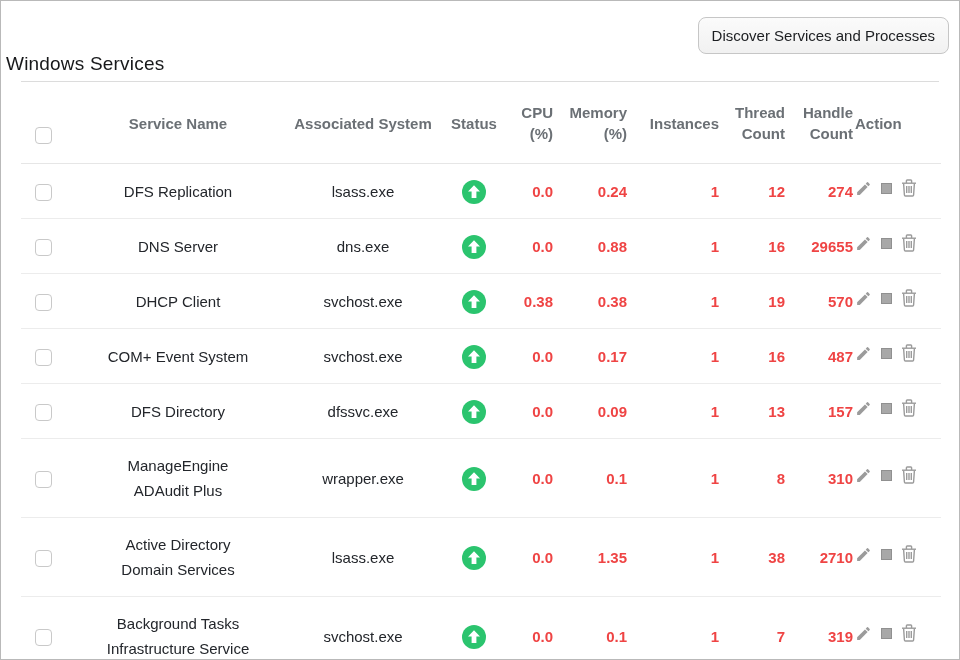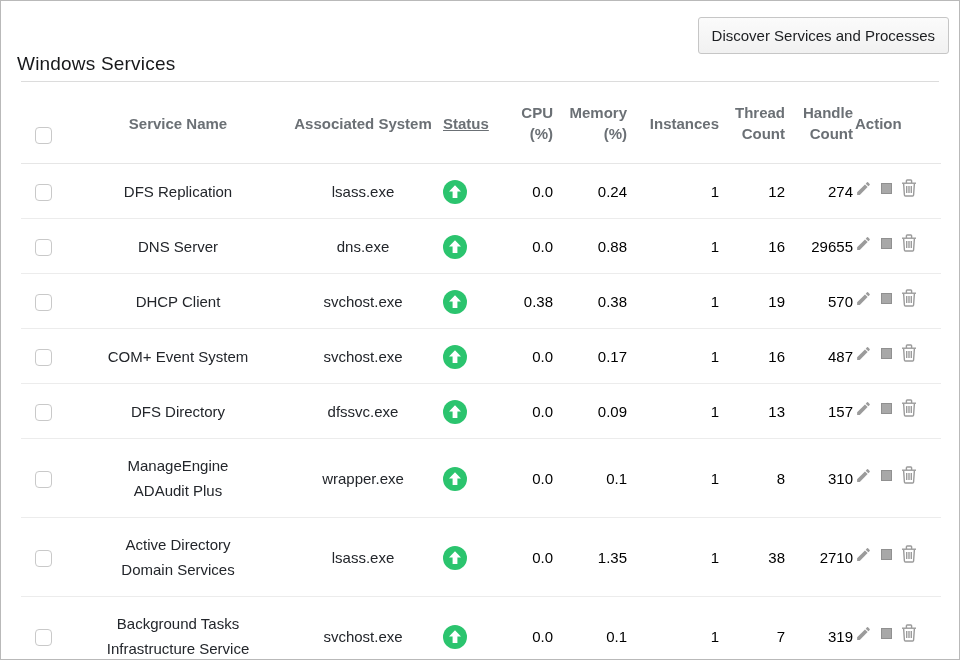--- a/index.html
+++ b/index.html
@@ -21,27 +21,27 @@
   .discover-btn {
     position: absolute;
     top: 16px;
     right: 10px;
     padding: 9px 13px;
     font-family: inherit;
     font-size: 15px;
     color: #1c1e21;
     background: linear-gradient(#fbfbfb, #f1f1f1);
     border: 1px solid #c6c6c6;
-    border-radius: 3px;
+    border-radius: 8px;
     cursor: pointer;
   }
   .page-title {
     position: absolute;
     top: 52px;
-    left: 16px;
+    left: 5px;
     font-size: 19px;
     font-weight: 400;
     color: #17181a;
     letter-spacing: 0.2px;
   }
   .title-rule {
     position: absolute;
     top: 80px;
     left: 20px;
     right: 20px;
@@ -86,26 +86,26 @@
   .col-status  { width: 62px; }
   .col-cpu     { width: 50px; }
   .col-memory  { width: 74px; }
   .col-inst    { width: 92px; }
   .col-thread  { width: 66px; }
   .col-handle  { width: 68px; }
   .col-action  { width: 86px; }
 
   th.c-check, td.c-check { text-align: left; padding-left: 14px; }
   th.c-name, td.c-name, th.c-process, td.c-process { text-align: center; padding-left: 14px; }
-  th.c-status, td.c-status { text-align: left; text-decoration: underline; }
+  th.c-status, td.c-status { text-align: center; }
   th.c-num, td.c-num { text-align: right; padding-right: 2px; }
   th.c-action, td.c-action { text-align: left; }
 
   .cell-name { white-space: pre-line; margin-top: 39px; }
-  .num-link { color: #000000; cursor: pointer; text-decoration: none; }
+  .num-link { color: #ef4444; cursor: pointer; text-decoration: none; font-weight: bold; }
 
   
   .cbx {
     display: inline-block;
     width: 17px;
     height: 17px;
     border: 1px solid #c9c9c9;
     border-radius: 4px;
     background: #fff;
     vertical-align: middle;

